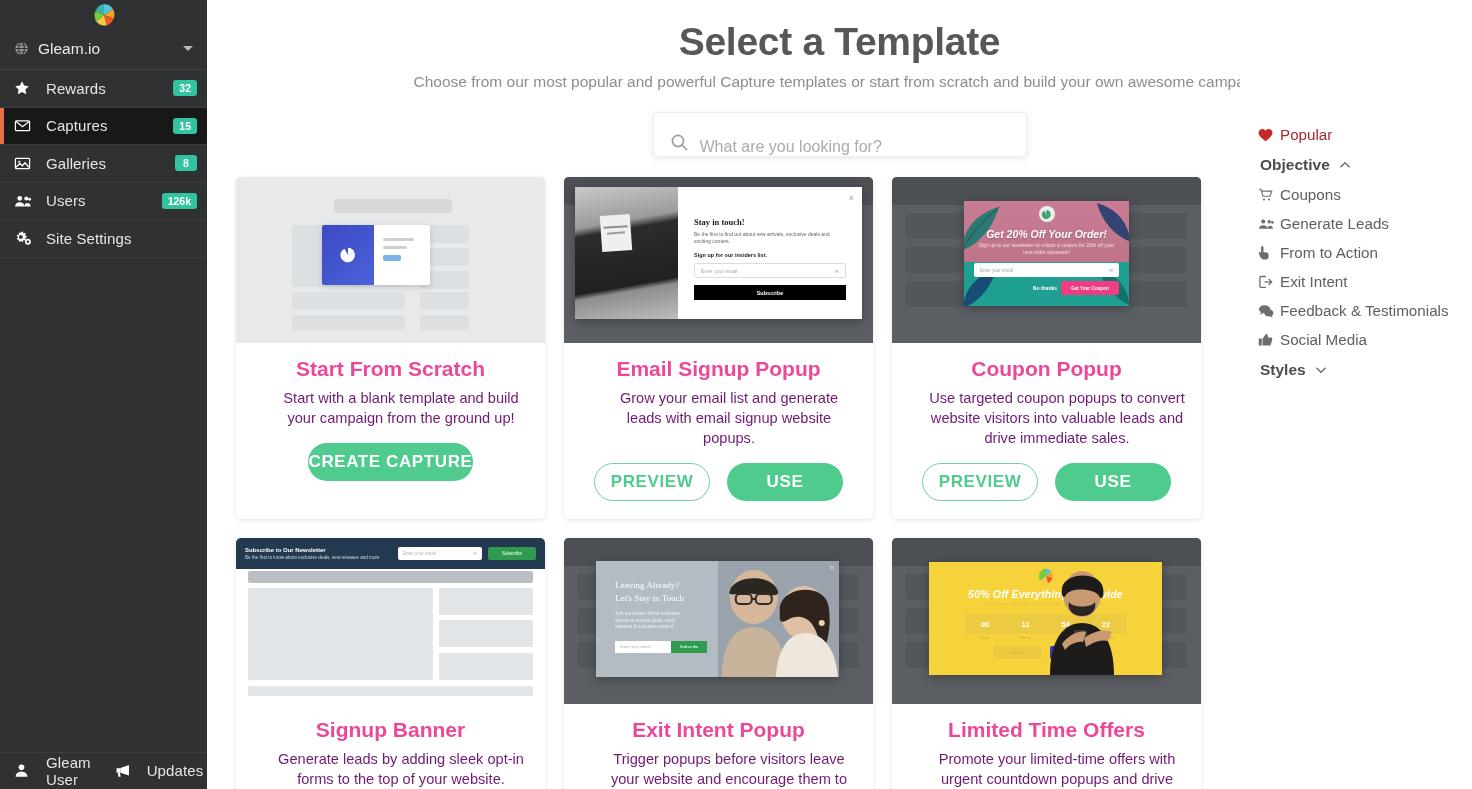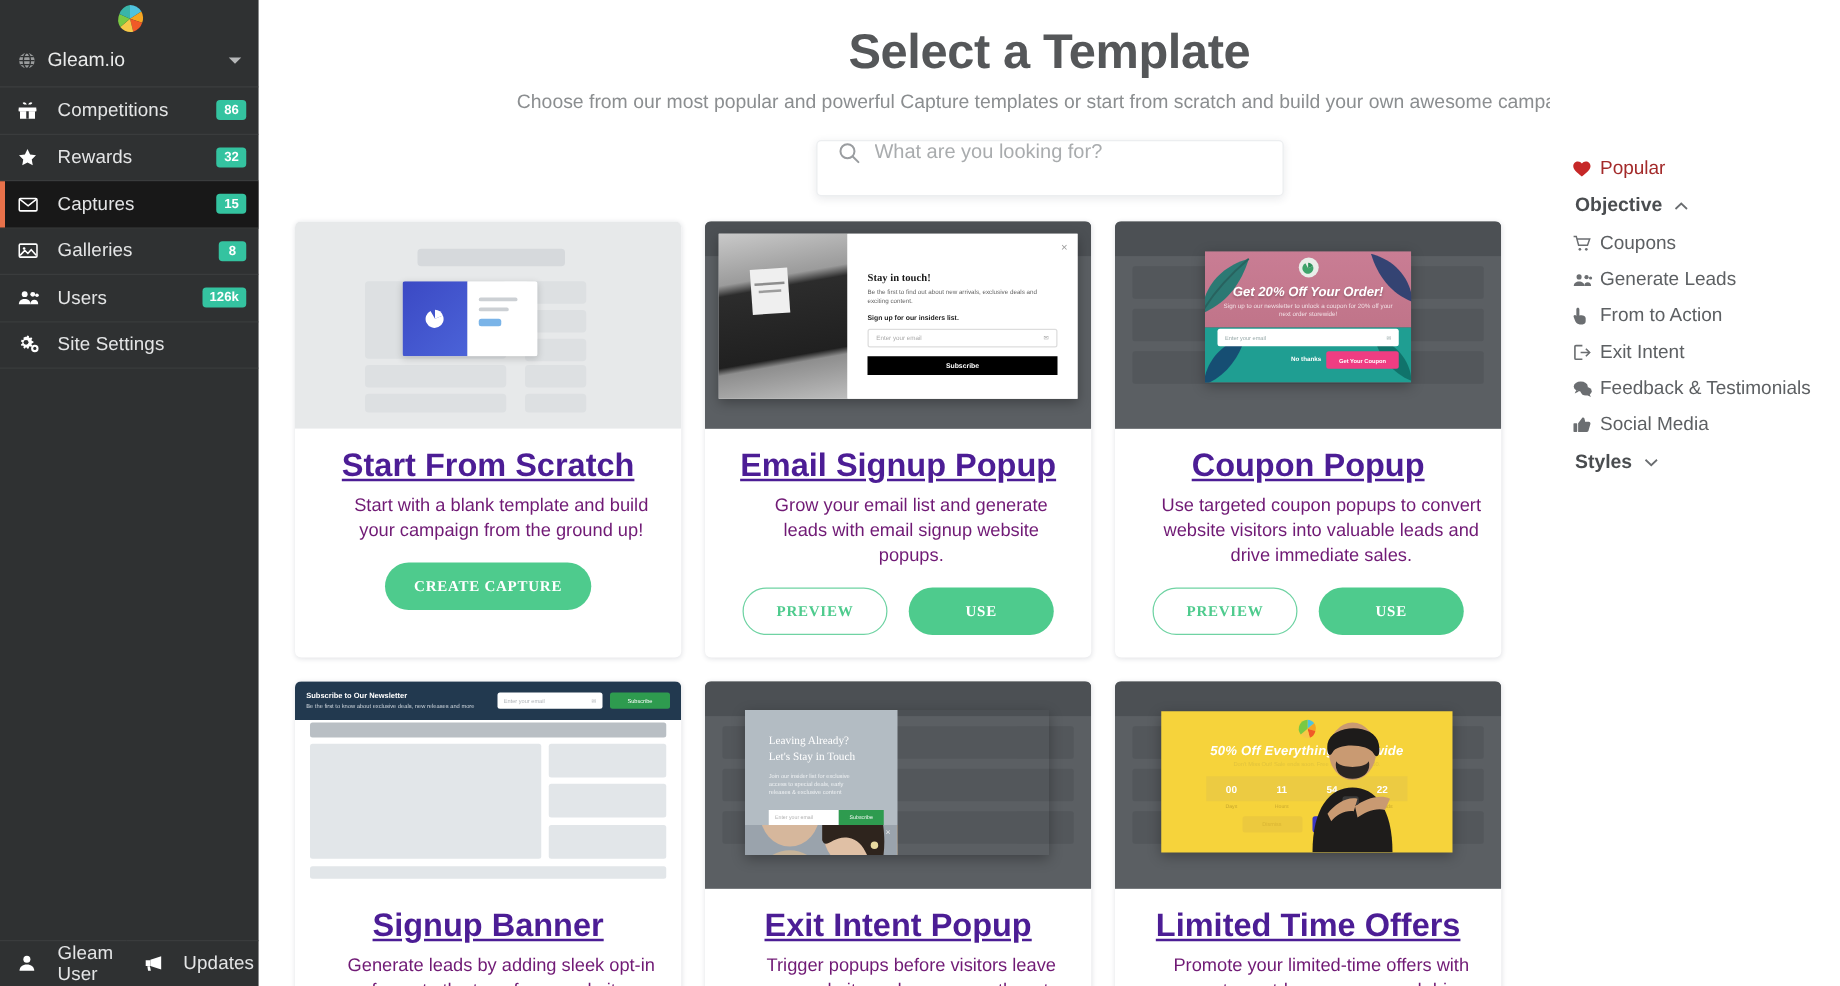--- a/index.html
+++ b/index.html
@@ -77,21 +77,21 @@
     letter-spacing: -0.3px; line-height: 56px;
   }
   .page-sub {
     font-size: 15.5px; color: #8b8e90; margin-top: 3px;
   }
   .search-wrap { display: flex; justify-content: center; margin-top: 21px; }
   .search-box {
     width: 374px; height: 45px; background: #ffffff;
     border: 1px solid #eceef0; border-radius: 4px;
     box-shadow: 0 2px 7px rgba(40,50,70,.10);
-    display: flex; align-items: flex-start; padding: 0 16px;
+    display: flex; align-items: flex-end; padding: 0 16px;
   }
   .search-box svg { flex: 0 0 auto; }
   .search-input {
     border: none; outline: none; flex: 1; margin-left: 11px;
     font-size: 16px; color: #4a4a4a; font-family: "Liberation Sans", sans-serif;
     background: transparent;
   }
   .search-input::placeholder { color: #a9acae; }
 
   
@@ -101,26 +101,26 @@
     padding: 20px 0 0 29px;
     width: 995px;
   }
   .card {
     background: #ffffff; border-radius: 5px;
     box-shadow: 0 1px 4px rgba(30,40,60,.13);
     overflow: hidden; display: flex; flex-direction: column;
   }
   .thumb { height: 166px; position: relative; overflow: hidden; }
   .card-body { padding: 14px 16px 18px; text-align: center; }
-  .card-title { font-size: 26px; font-weight: bold; color: #4c1d95; margin-bottom: 7px; text-decoration: underline; }
+  .card-title { font-size: 21px; font-weight: bold; color: #ec4899; margin-bottom: 7px; }
   .card-desc { font-size: 14.6px; line-height: 20px; color: #701a75; margin-left: 21px; }
   .btn-row { display: flex; justify-content: center; gap: 17px; margin-top: 15px; }
   .btn {
-    border-radius: 22px; font-size: 12px; font-weight: bold;
-    letter-spacing: .6px; cursor: pointer; font-family: Liberation Serif, serif;
+    border-radius: 22px; font-size: 17px; font-weight: bold;
+    letter-spacing: .6px; cursor: pointer; font-family: Liberation Sans, sans-serif;
     height: 38px; display: flex; align-items: center; justify-content: center;
   }
   .btn-solid { background: #4ecb8d; color: #ffffff; border: none; width: 116px; }
   .btn-outline { background: #ffffff; color: #4ecb8d; border: 1.5px solid #6fd3a3; width: 116px; }
   .btn-wide { width: 165px; }
 
   
   .sk-bg { position: absolute; inset: 0; background: #e7e9ea; }
   .sk { position: absolute; background: #d6d9dc; border-radius: 3px; }
   .sk-light { background: #dde0e2; }
@@ -171,21 +171,21 @@
   
   .sb-bar { position:absolute; left:0; right:0; top:0; height:31px; background: #22394f; display:flex; align-items:center; padding: 0 9px; }
   .sb-h { font-size: 6px; font-weight:bold; color:#fff; }
   .sb-p { font-size: 4.6px; color:#cfd7de; margin-top:2px; }
   .sb-input { margin-left:auto; width: 84px; height: 13px; background:#fff; border-radius:2px; display:flex;align-items:center;justify-content:space-between;padding:0 5px;font-size:4.5px;color:#b0b4b8;}
   .sb-btn { width: 48px; height: 13px; background:#2e9b4f; border-radius:2px; color:#fff; font-size:4.5px; display:flex;align-items:center;justify-content:center;margin-left:6px;}
   .sb-page { position:absolute; left:0; right:0; top:31px; bottom:0; background:#ffffff; }
   .sb-blk { position:absolute; background:#e2e6e9; border-radius:2px;}
 
   
-  .eip { position: absolute; left: 32px; top: 23px; width: 243px; height: 116px; display:flex; box-shadow: 0 3px 10px rgba(0,0,0,.3); overflow:hidden;flex-direction:column;}
+  .eip { position: absolute; left: 32px; top: 23px; width: 243px; height: 116px; display:flex; box-shadow: 0 3px 10px rgba(0,0,0,.3); overflow:hidden;}
   .eip-l { width: 50%; background: #b3bcc3; padding: 18px 0 0 19px; position:relative;}
   .eip-h { font-size: 9px; color:#fff; line-height: 13px; font-family: "Liberation Serif", serif; }
   .eip-p { font-size: 4.6px; color:#eef1f3; line-height: 6.5px; margin-top: 6px; width: 78px;}
   .eip-row { display:flex; margin-top: 10px; }
   .eip-input { width: 56px; height: 12px; background:#fff; font-size:4.2px; color:#b2b2b2; display:flex;align-items:center;padding-left:5px;}
   .eip-btn { width: 36px; height: 12px; background:#2e9b4f; color:#fff; font-size:4.2px; display:flex;align-items:center;justify-content:center;}
   .eip-r { width: 50%; background: linear-gradient(160deg,#8c96a0 0%, #b9a690 40%, #cdbba5 100%); position:relative; overflow:hidden;}
   .eip-close { position:absolute; right:5px; top:3px; font-size:7px; color:#e9e9e9; }
 
   
@@ -251,33 +251,20 @@
           <line x1="2.4" y1="4.6" x2="13.6" y2="4.6" stroke="#2f3132" stroke-width="0.9"></line>
           <line x1="2.4" y1="11.4" x2="13.6" y2="11.4" stroke="#2f3132" stroke-width="0.9"></line>
         </svg>
       </span>
       <span class="account-name">Gleam.io</span>
       <span class="caret-down"></span>
     </div>
 
     <nav class="nav-top">
 
-      <div class="nav-item">
-        <span class="ico">
-          <svg width="16" height="16" viewBox="0 0 16 16" fill="#ffffff">
-              <path d="M1 7h14v2H1z"></path>
-              <path d="M2 9h12v6H2z"></path>
-              <path d="M7 4h2v11H7z" fill="#2f3132"></path>
-              <path d="M4.2 2.2c.9-.9 2.3-.5 3.3 1.3-2 .4-3.2-.2-3.3-1.3zM11.8 2.2c-.9-.9-2.3-.5-3.3 1.3 2 .4 3.2-.2 3.3-1.3z"></path>
-              <path d="M1 6h14v3H1z"></path>
-            </svg>
-        </span>
-        <span class="lbl">Competitions</span>
-        <span class="badge">86</span>
-      </div>
 
       <div class="nav-item">
         <span class="ico">
           <svg width="16" height="16" viewBox="0 0 16 16" fill="#ffffff">
               <path d="M8 1.2l2.1 4.3 4.7.7-3.4 3.3.8 4.7L8 11.9l-4.2 2.3.8-4.7L1.2 6.2l4.7-.7z"></path>
             </svg>
         </span>
         <span class="lbl">Rewards</span>
         <span class="badge">32</span>
       </div>

